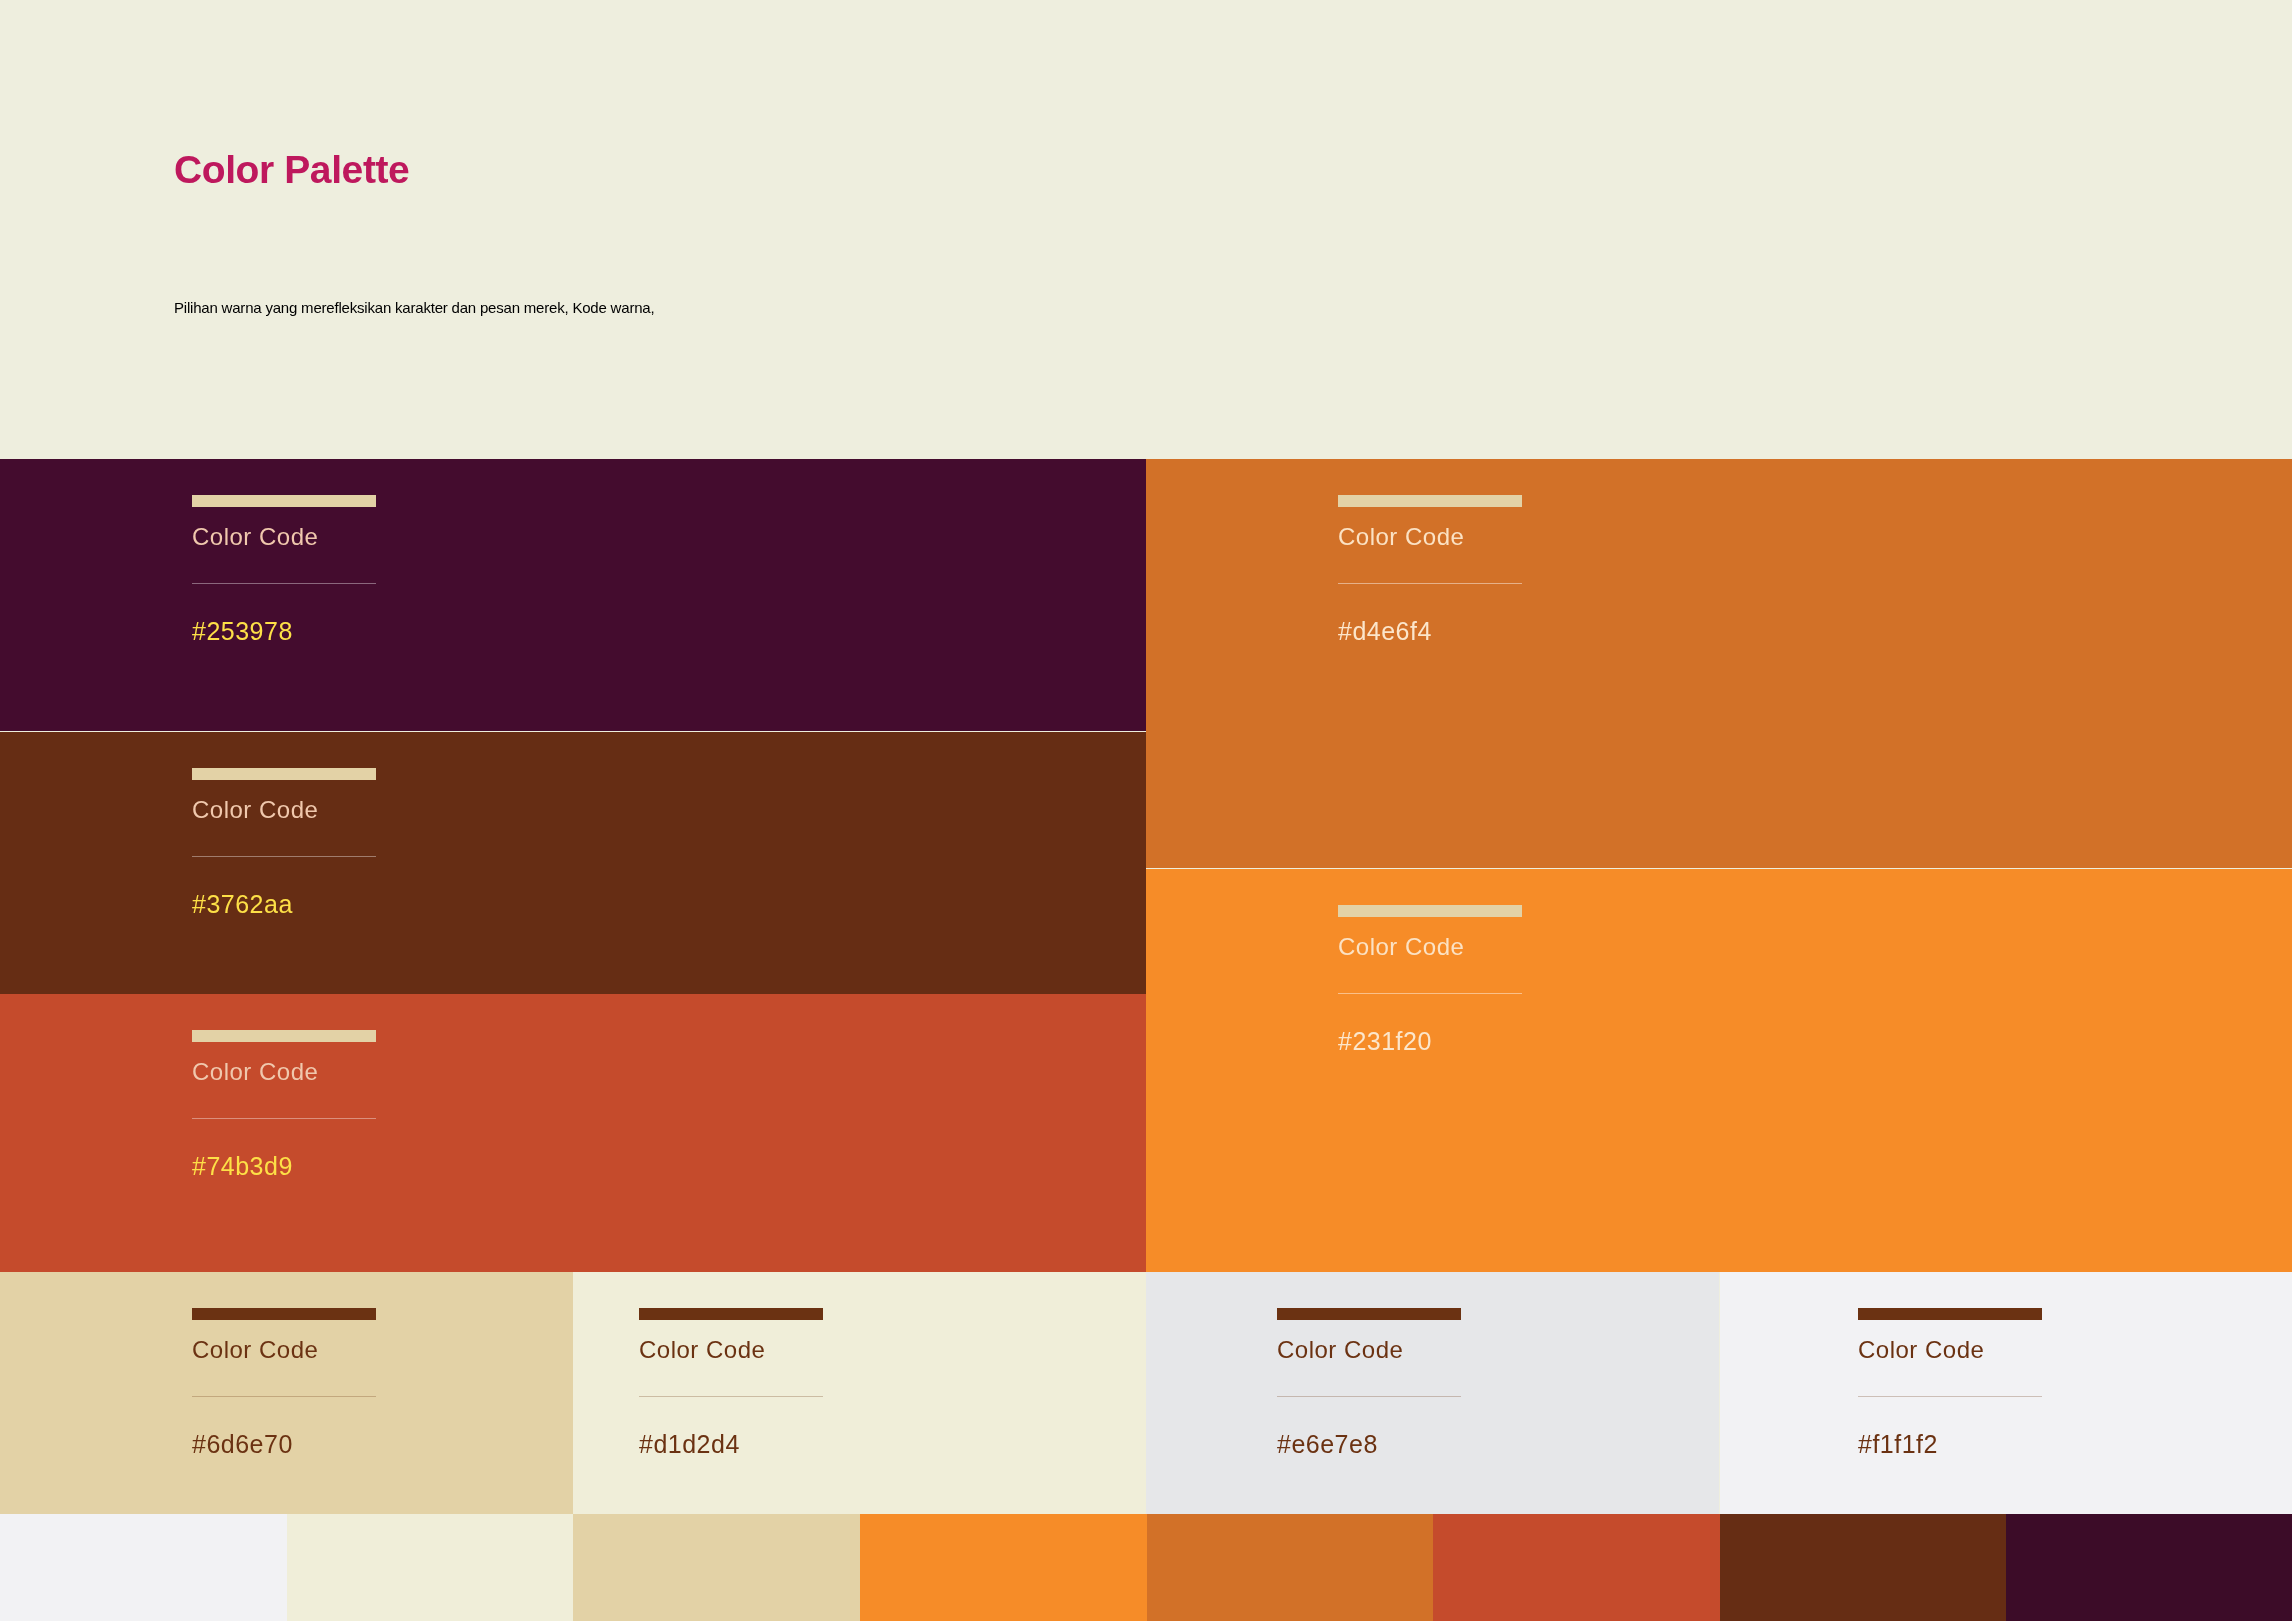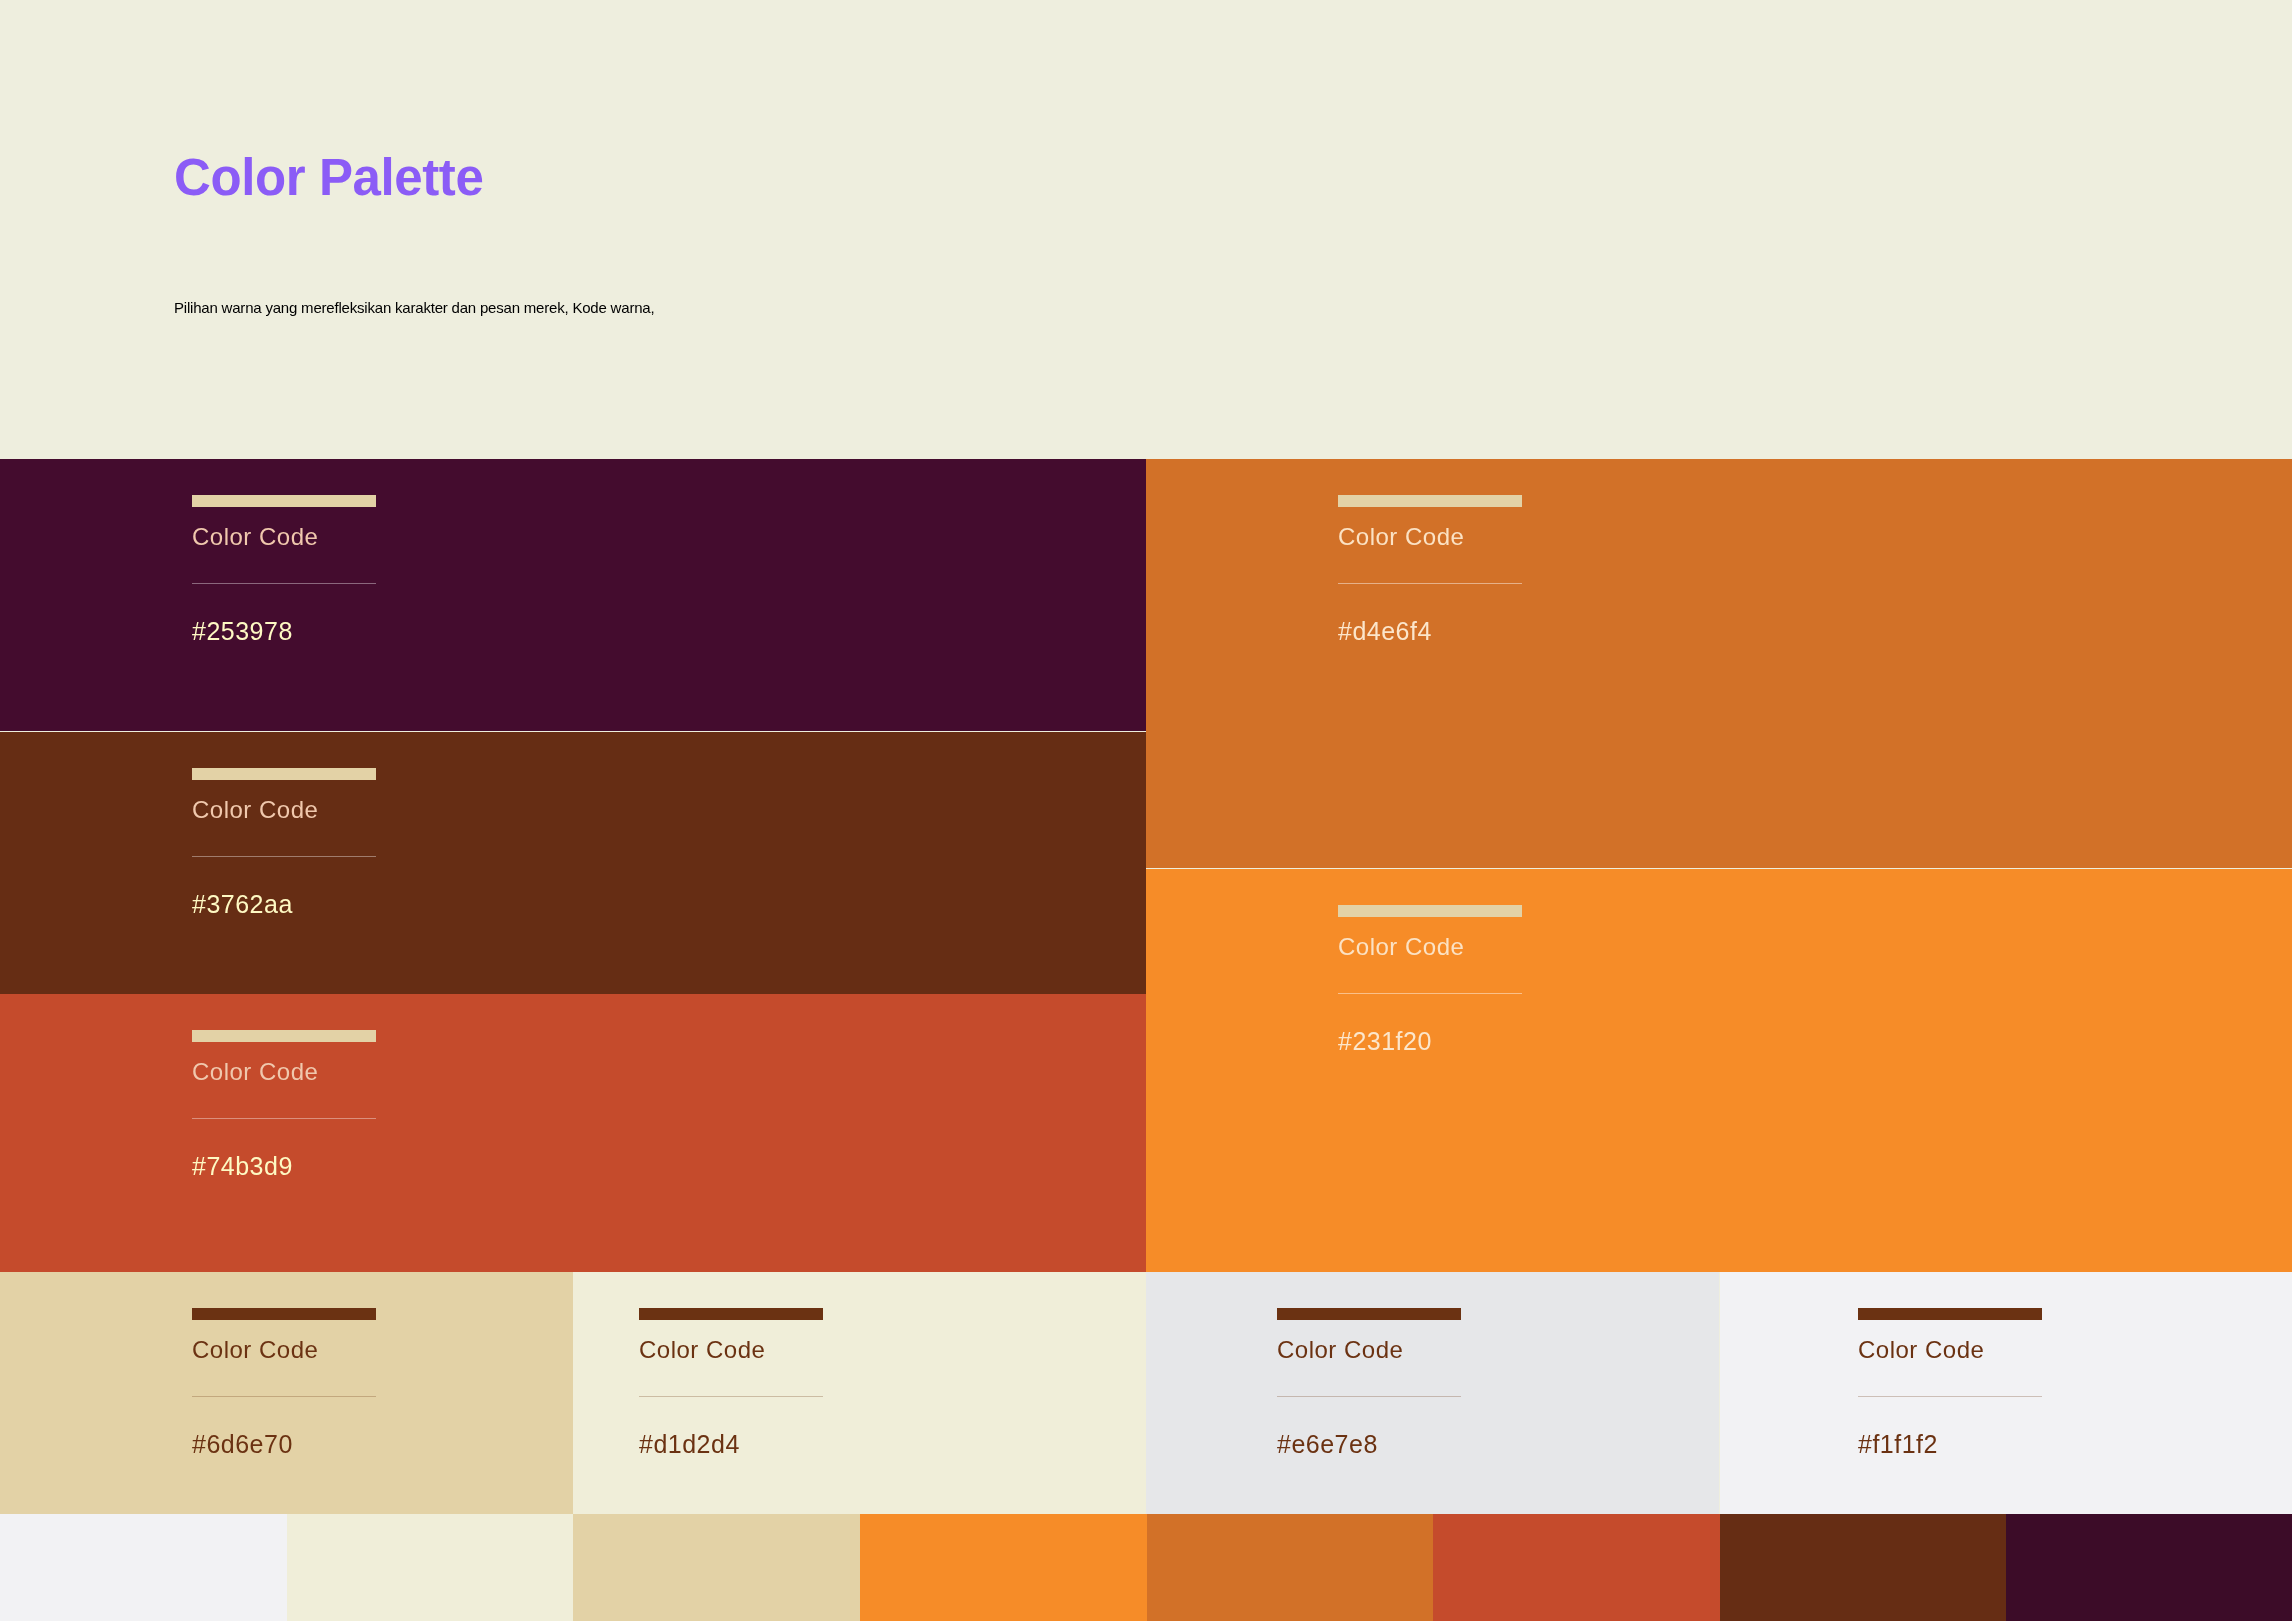--- a/index.html
+++ b/index.html
@@ -11,21 +11,21 @@
     position:relative;
   }
 
   
   .header {
     position:absolute; left:0; top:0; width:2293px; height:459px;
     background:#eeeede;
   }
   .page-title {
     position:absolute; left:174px; top:148px;
-    font-size:51px; font-weight:bold; color:#8b5cf6;
+    font-size:39px; font-weight:bold; color:#be185d;
     letter-spacing:-0.4px;
   }
   .page-desc {
     position:absolute; left:174px; top:286px;
     font-size:15px; line-height:44px; color:#000000;
     font-weight:400; width:985px;
     letter-spacing:-0.2px;
   }
   .page-desc span { display:block; white-space:nowrap; }
 
@@ -47,21 +47,21 @@
     display:block; width:184px; height:0.9px; margin-top:32px;
   }
   .sw-hex {
     display:block; margin-top:34px;
     font-size:25px; font-weight:400; letter-spacing:0.5px;
     white-space:nowrap;
   }
 
   
   .tone-light .sw-label { color:#f0c8ad; }
-  .tone-light .sw-hex   { color:#fef9c3; }
+  .tone-light .sw-hex   { color:#fde047; }
   .tone-light .sw-rule  { background:rgba(255,255,255,0.38); }
 
   .tone-lightorange .sw-label { color:#fbe2c4; }
   .tone-lightorange .sw-hex   { color:#fce6cb; }
   .tone-lightorange .sw-rule  { background:rgba(255,255,255,0.45); }
 
   
   .tone-dark .sw-label { color:#6b3212; }
   .tone-dark .sw-hex   { color:#6b3212; }
   .tone-dark .sw-rule  { background:rgba(110,60,25,0.28); }

